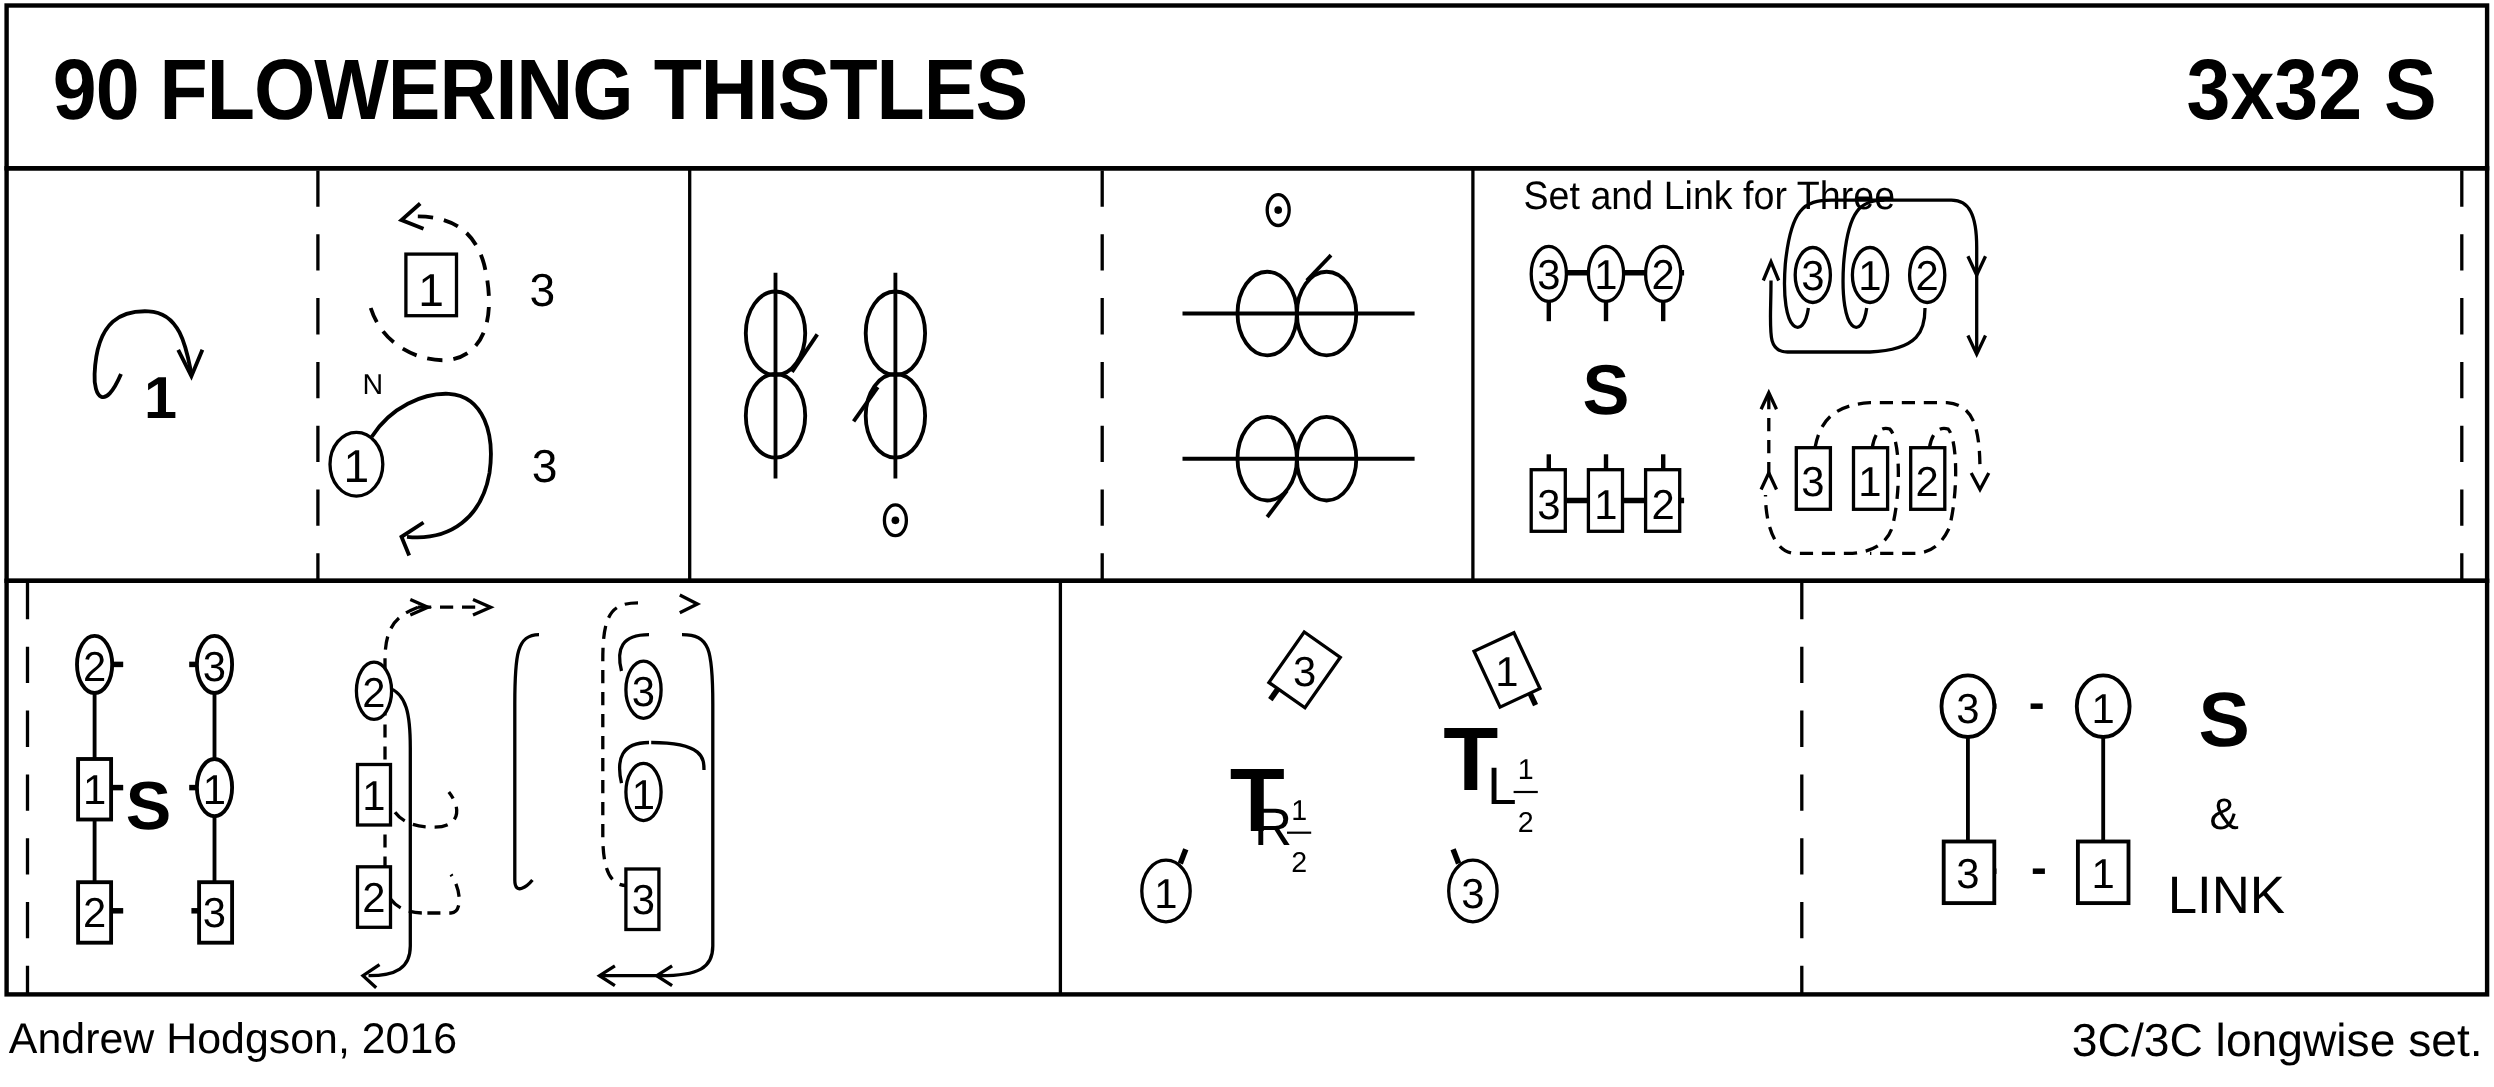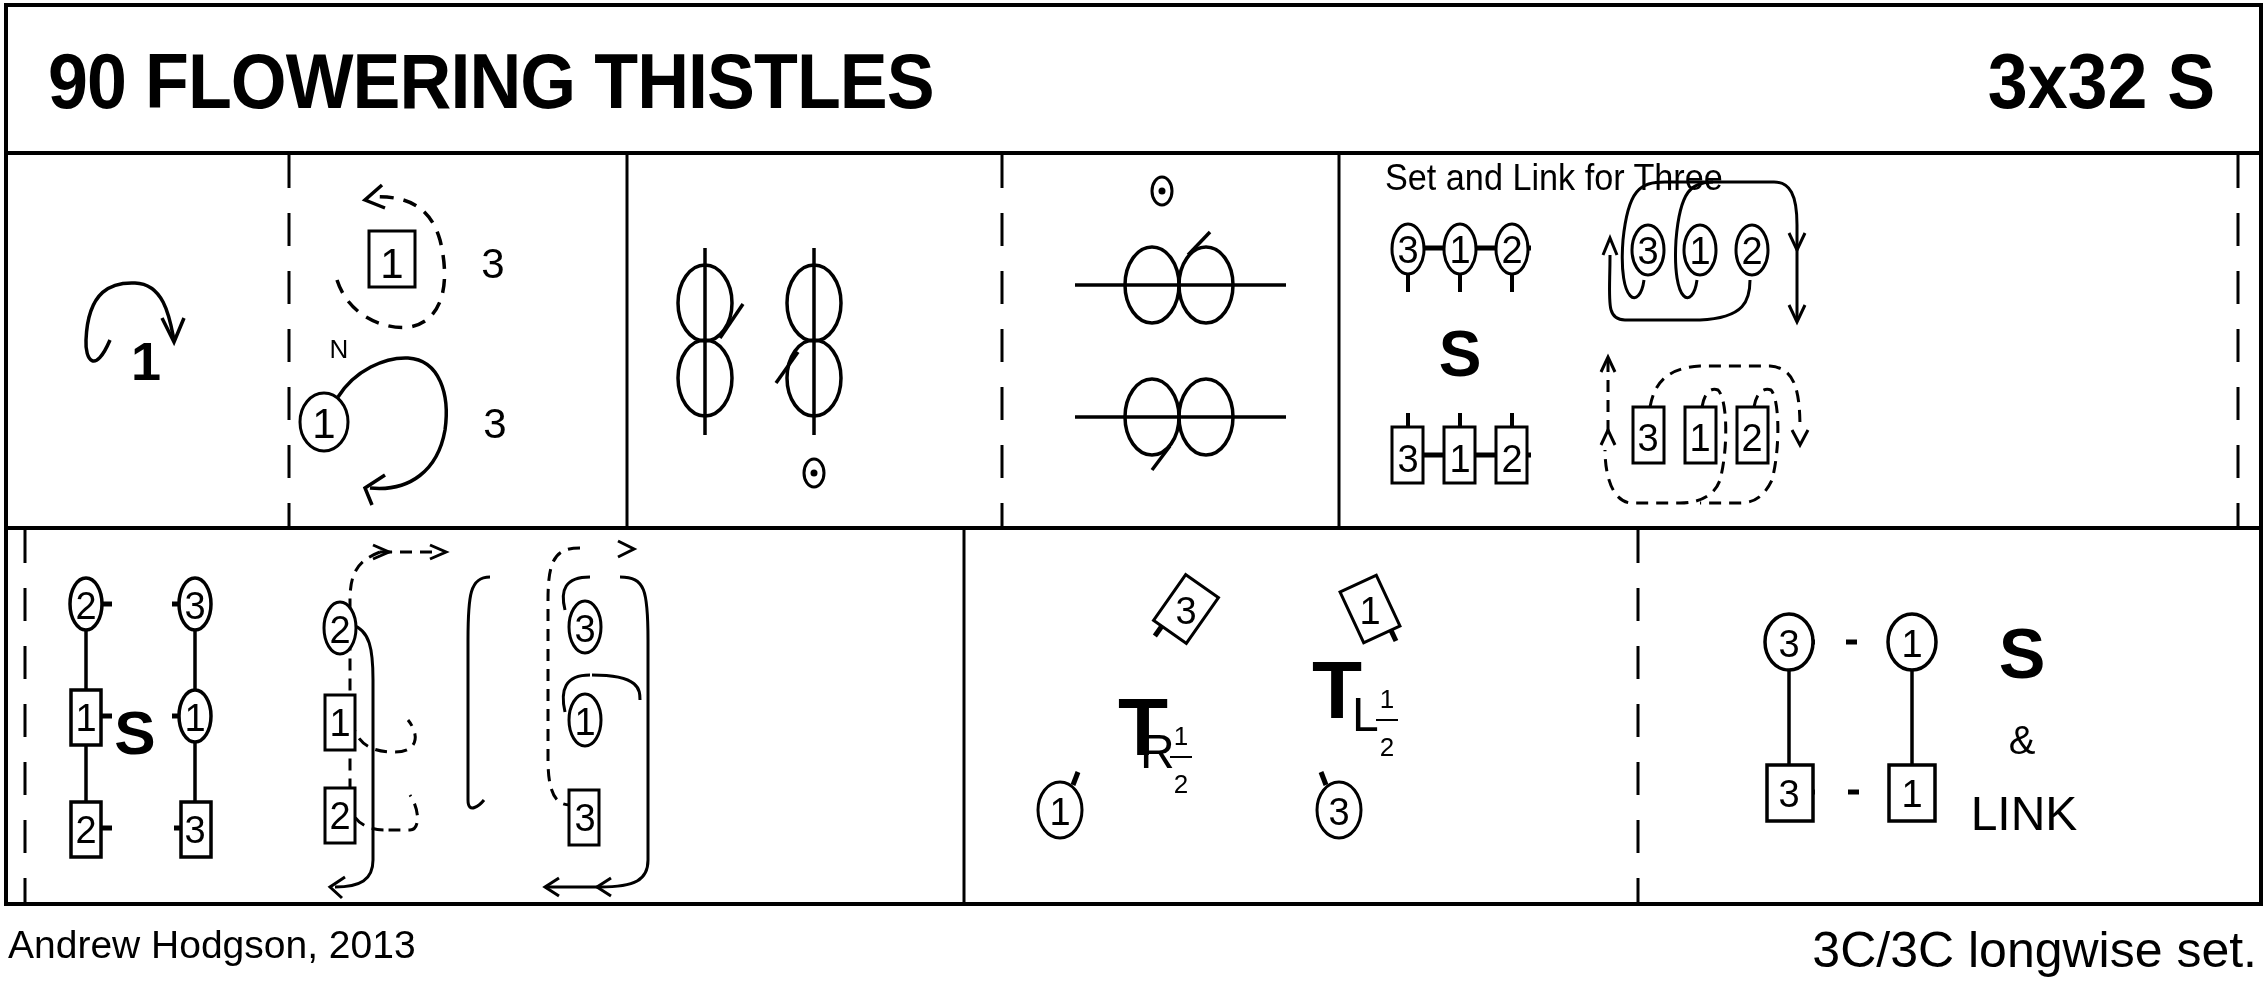--- a/index.html
+++ b/index.html
@@ -1,21 +1,21 @@
 <!DOCTYPE html>
 <html><head>
 <meta charset="utf-8">
 <style>
   html,body{margin:0;padding:0;background:#fff;}
   body{width:2267px;height:988px;position:relative;overflow:hidden;font-family:"Liberation Sans",sans-serif;color:#000;}
   .frame{position:absolute;left:4px;top:4px;width:2257px;height:903px;}
   .title{position:absolute;left:48px;top:42px;font-size:78px;font-weight:bold;letter-spacing:-1px;line-height:1;transform:scaleX(0.92);transform-origin:left top;}
   .form{position:absolute;right:52px;top:42px;font-size:78px;font-weight:bold;line-height:1;transform:scaleX(0.92);transform-origin:right top;}
   .footer-left{position:absolute;left:8px;top:925px;font-size:39px;line-height:1;}
-  .footer-right{position:absolute;right:10px;top:925px;font-size:50px;line-height:1;}
+  .footer-right{position:absolute;right:10px;top:925px;font-size:42px;line-height:1;}
   svg text{font-family:"Liberation Sans",sans-serif;}
   .cap{position:absolute;left:1385px;top:160px;font-size:36px;line-height:1;transform:scaleX(0.95);transform-origin:left top;}
 </style>
 </head>
 <body>
 
 <div class="frame">
 <svg width="2267" height="988" viewBox="0 0 2267 988" style="position:absolute;left:-4px;top:-4px;">
   <defs>
     <marker id="ah" markerWidth="12" markerHeight="12" refX="9" refY="6" orient="auto" markerUnits="userSpaceOnUse">
@@ -271,14 +271,14 @@
     <text x="2022" y="754" font-size="40" text-anchor="middle">&amp;</text>
     <text x="2024" y="830" font-size="48" text-anchor="middle">LINK</text>
   </g>
 </svg>
 
 </div>
 
 <div class="title">90 FLOWERING THISTLES</div>
 <div class="form">3x32 S</div>
 <div class="cap">Set and Link for Three</div>
-<div class="footer-left">Andrew Hodgson, 2013</div>
+<div class="footer-left">Andrew Hodgson, 2016</div>
 <div class="footer-right">3C/3C longwise set.</div>
 
 </body></html>

